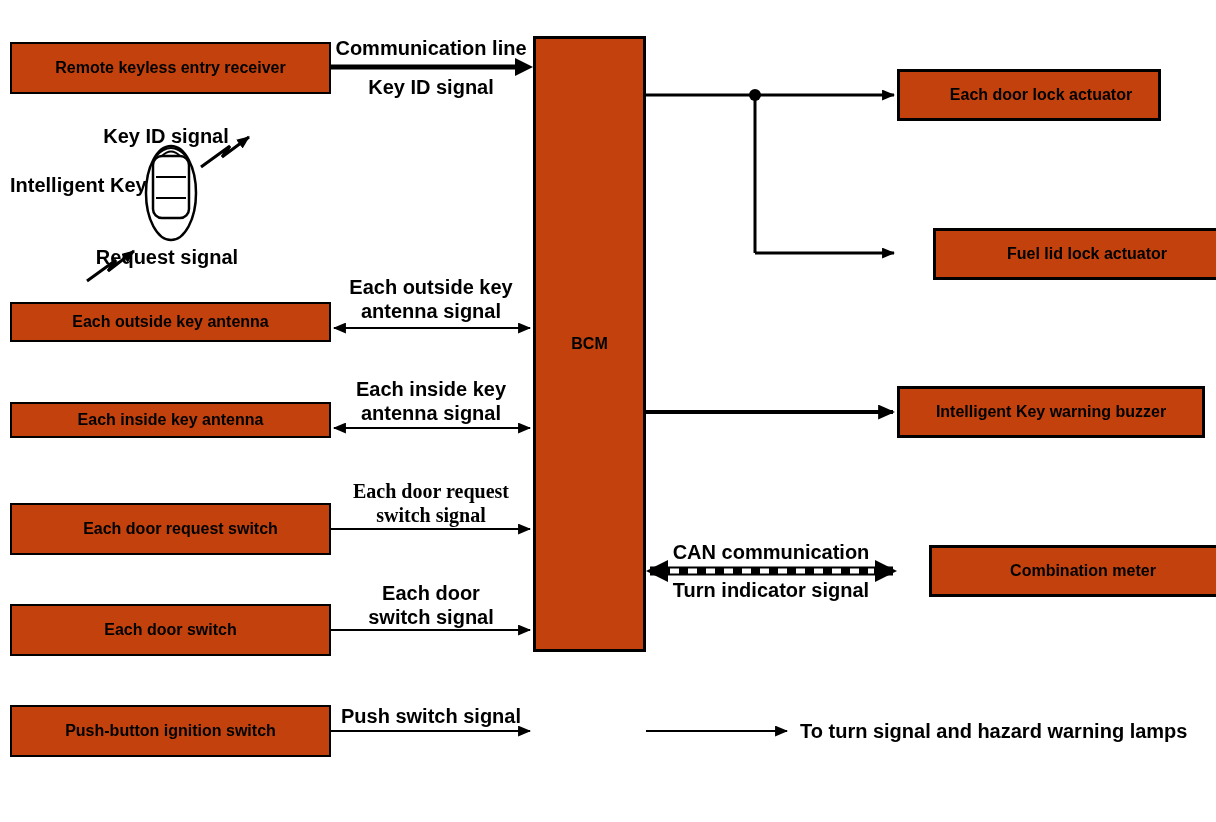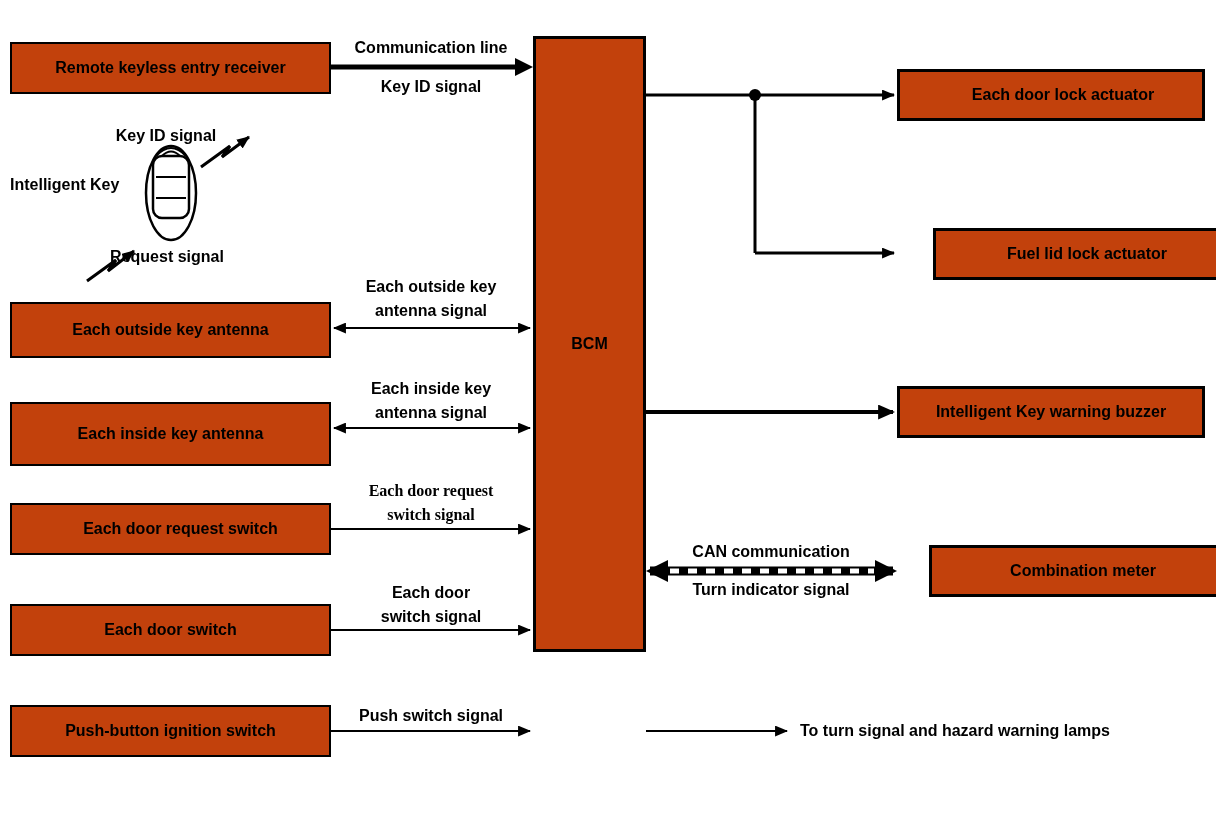--- a/index.html
+++ b/index.html
@@ -17,21 +17,21 @@
     position:absolute;
     box-sizing:border-box;
     background:#c2410c;
     border:2px solid #000;
     display:flex;align-items:center;justify-content:center;
     font-size:16px;text-align:center;line-height:20px;
   }
   .box.thick{border-width:3px;}
   .lbl{
     position:absolute;
-    font-size:16px;line-height:24px;
+    font-size:20px;line-height:24px;
     text-align:center;white-space:nowrap;
   }
   .lbl.c{transform:translateX(-50%);}
   svg .stroke{stroke:#000;fill:none;}
   svg .fill{fill:#000;stroke:none;}
 </style>
 </head>
 <body>
 
 <div class="canvas">
@@ -84,41 +84,41 @@
       <line class="stroke" x1="156" y1="177" x2="186" y2="177" stroke-width="2"></line>
       <line class="stroke" x1="156" y1="198" x2="186" y2="198" stroke-width="2"></line>
     </g>
     <path class="stroke" d="M201,167 L230,146 L222,157 L249,137" stroke-width="3" marker-end="url(#ah)"></path>
     <path class="stroke" d="M87,281 L116,260 L108,271 L134,251" stroke-width="3" marker-end="url(#ah)"></path>
   </svg>
 
   <div class="box" style="left:10px;top:42px;width:321px;height:52px;">
     <span>Remote keyless entry receiver</span>
   </div>
-  <div class="box" style="left:10px;top:302px;width:321px;height:56px;">
+  <div class="box" style="left:10px;top:302px;width:321px;height:40px;">
     <span>Each outside key antenna</span>
   </div>
-  <div class="box" style="left:10px;top:402px;width:321px;height:64px;">
+  <div class="box" style="left:10px;top:402px;width:321px;height:36px;">
     <span>Each inside key antenna</span>
   </div>
   <div class="box" style="left:10px;top:503px;width:321px;height:52px;padding-left:20px;">
     <span>Each door request switch</span>
   </div>
   <div class="box" style="left:10px;top:604px;width:321px;height:52px;">
     <span>Each door switch</span>
   </div>
   <div class="box" style="left:10px;top:705px;width:321px;height:52px;">
     <span>Push-button ignition switch</span>
   </div>
 
   <div class="box thick" style="left:533px;top:36px;width:113px;height:616px;">
     <span>BCM</span>
   </div>
 
-  <div class="box thick" style="left:897px;top:69px;width:308px;height:52px;padding-left:24px;">
+  <div class="box thick" style="left:897px;top:69px;width:264px;height:52px;padding-left:24px;">
     <span>Each door lock actuator</span>
   </div>
   <div class="box thick" style="left:897px;top:228px;width:308px;height:52px;margin-left:36px;">
     <span>Fuel lid lock actuator</span>
   </div>
   <div class="box thick" style="left:897px;top:386px;width:308px;height:52px;">
     <span>Intelligent Key warning buzzer</span>
   </div>
   <div class="box thick" style="left:929px;top:545px;width:308px;height:52px;">
     <span>Combination meter</span>

